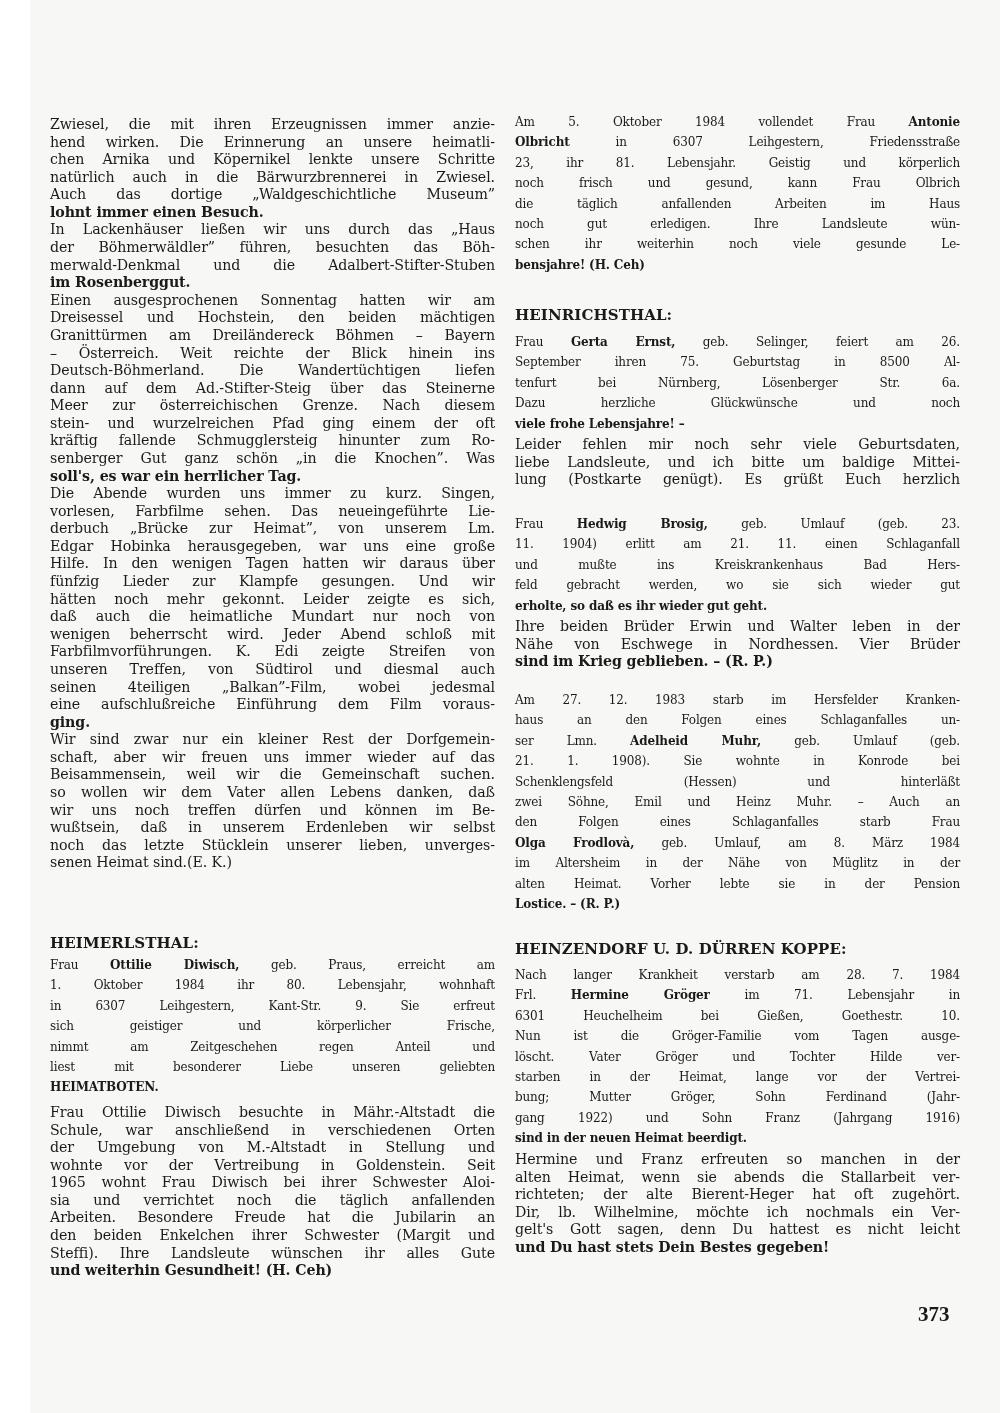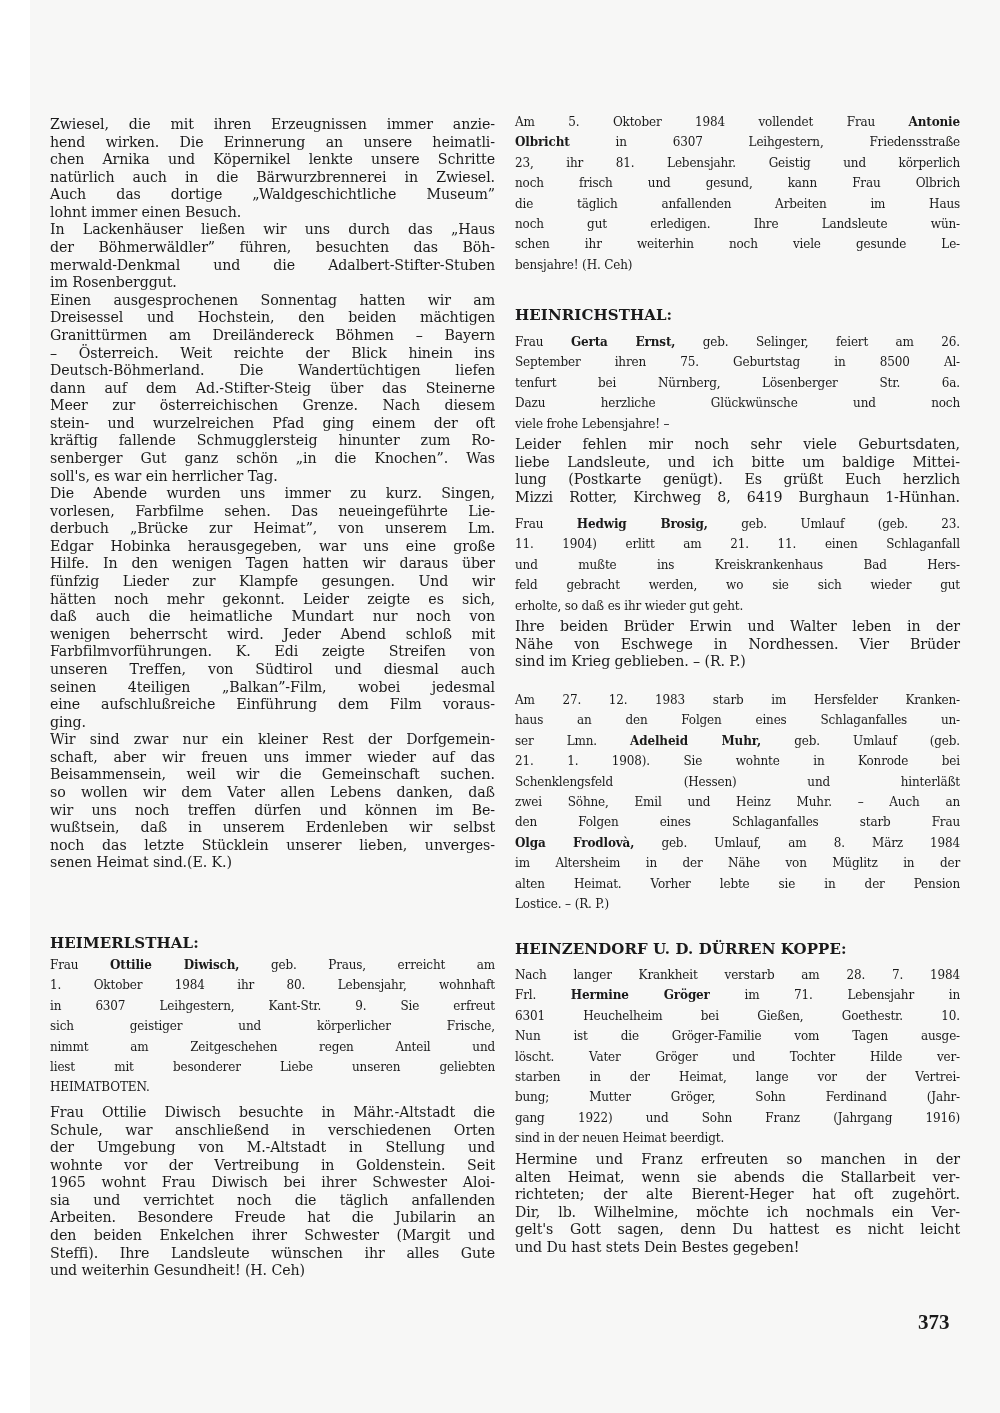--- a/index.html
+++ b/index.html
@@ -13,32 +13,32 @@
     position: absolute; left: 30px; top: 0; width: 970px; height: 1413px;
     background: #f7f7f6;
   }
   .col { position: absolute; }
   .col-left { left: 50px; top: 116px; width: 445px; }
   .col-right { left: 515px; top: 112px; width: 445px; }
   .line { white-space: nowrap; display: block; }
   .small .line { font-size: 14.2px; line-height: 17.58px; letter-spacing: -0.1px; }
   .large .line { font-size: 12px; line-height: 20.4px; letter-spacing: -0.15px; }
   .just { text-align: justify; text-align-last: justify; }
-  .last { text-align: right; text-align-last: left; }
+  .last { text-align: right; text-align-last: left; font-weight: bold; }
   .right-align { text-align: right; text-align-last: right; }
   b { font-weight: bold; }
   .heading {
     font-family: "DejaVu Serif", "Liberation Serif", serif;
     font-weight: bold; font-size: 15px; letter-spacing: 0.1px;
     white-space: nowrap;
   }
   .block { position: absolute; left: 0; width: 445px; }
   .pagenum {
     position: absolute; left: 918px; top: 1302px;
-    font-family: "Liberation Serif", serif; font-weight: bold; font-size: 21px; margin-top: 8px;
+    font-family: "Liberation Serif", serif; font-weight: bold; font-size: 21px;
   }
   .sig { display: flex; justify-content: flex-start; }
 </style>
 </head>
 <body>
 
 <div class="paper"></div>
 
 <div class="col col-left small">
   <div class="block" style="top:0">
@@ -138,21 +138,20 @@
     <span class="line just"><span>Frau </span><b>Gerta Ernst,</b><span> geb. Selinger, feiert am 26.</span></span>
     <span class="line just">September ihren 75. Geburtstag in 8500 Al-</span>
     <span class="line just">tenfurt bei Nürnberg, Lösenberger Str. 6a.</span>
     <span class="line just">Dazu herzliche Glückwünsche und noch</span>
     <span class="line last">viele frohe Lebensjahre! –</span>
   </div>
   <div class="block small" style="top:324px">
     <span class="line just">Leider fehlen mir noch sehr viele Geburtsdaten,</span>
     <span class="line just">liebe Landsleute, und ich bitte um baldige Mittei-</span>
     <span class="line just">lung (Postkarte genügt). Es grüßt Euch herzlich</span>
-    <span class="line just">Mizzi Rotter, Kirchweg 8, 6419 Burghaun 1-Hünhan.</span>
   </div>
 
   <div class="block large" style="top:402px">
     <span class="line just"><span>Frau </span><b>Hedwig Brosig,</b><span> geb. Umlauf (geb. 23.</span></span>
     <span class="line just">11. 1904) erlitt am 21. 11. einen Schlaganfall</span>
     <span class="line just">und mußte ins Kreiskrankenhaus Bad Hers-</span>
     <span class="line just">feld gebracht werden, wo sie sich wieder gut</span>
     <span class="line last">erholte, so daß es ihr wieder gut geht.</span>
   </div>
   <div class="block small" style="top:506px">

